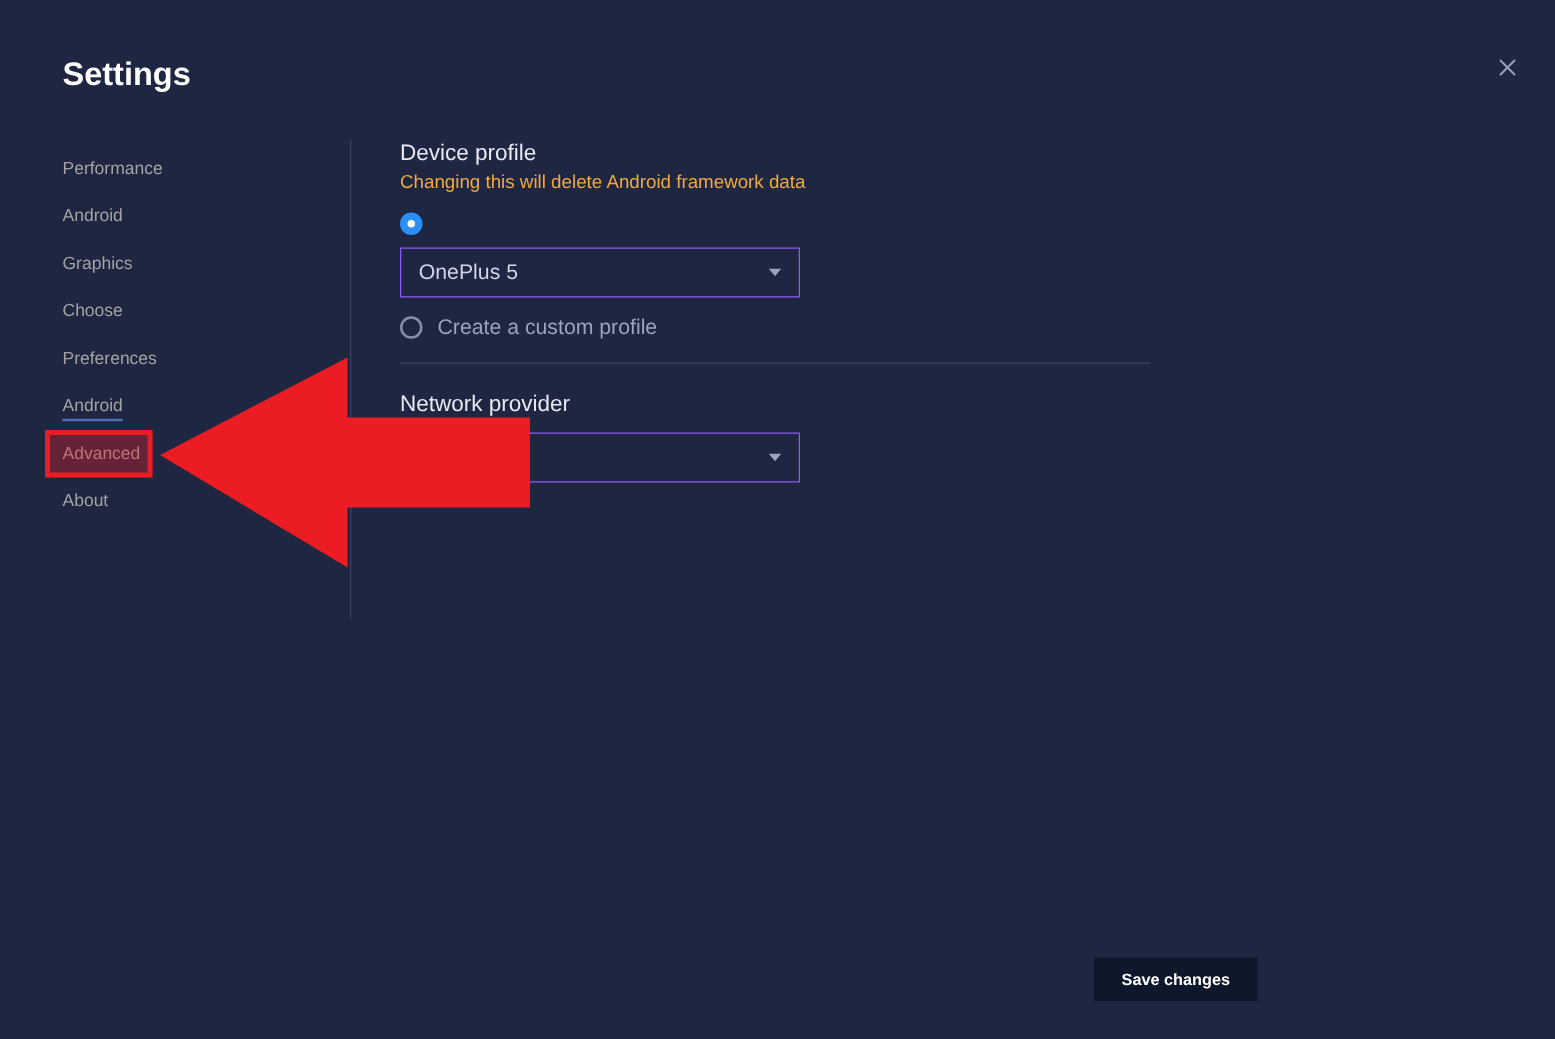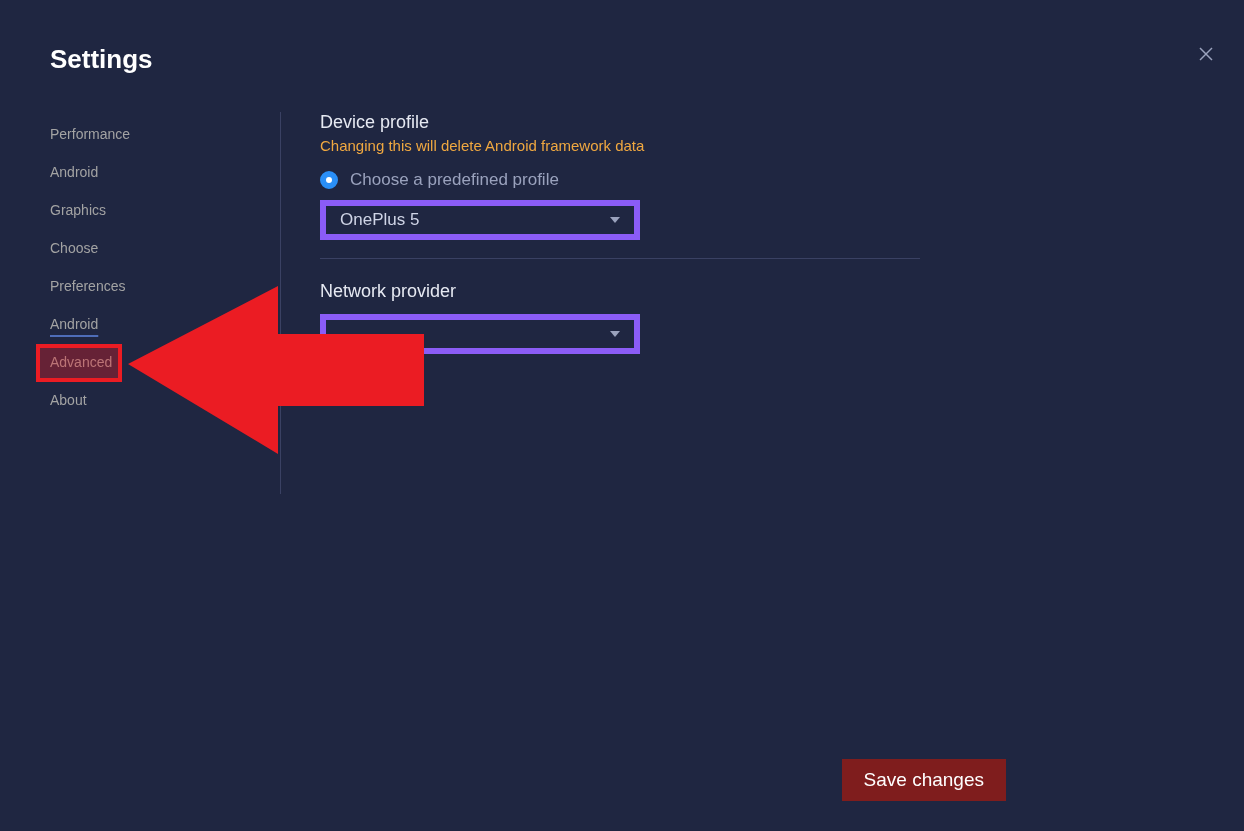--- a/index.html
+++ b/index.html
@@ -118,21 +118,21 @@
   }
   .radio-outer.selected .radio-inner { display: block; }
   .radio-label {
     font-size: 17px;
     color: #9aa2bd;
   }
 
   .select {
     width: 320px;
     height: 40px;
-    border: 6px solid #8b5cf6;
+    border: 1px solid #8b5cf6;
     background: #1f2641;
     display: flex;
     align-items: center;
     justify-content: space-between;
     padding: 0 14px;
     font-size: 17px;
     color: #cfd4e6;
     cursor: pointer;
     margin: 8px 0 14px 0;
   }
@@ -156,24 +156,24 @@
     left: 128px;
     top: 286px;
     z-index: 2;
     pointer-events: none;
   }
 
   .save-btn {
     position: absolute;
     right: 238px;
     bottom: 30px;
-    background: #7f1d1d;
+    background: #0f172a;
     color: #ffffff;
-    font-size: 19px;
-    font-weight: 400;
+    font-size: 13px;
+    font-weight: 700;
     border: none;
     padding: 10px 22px;
     cursor: pointer;
   }
 </style>
 </head>
 <body>
 
 <div class="title">Settings</div>
 
@@ -201,28 +201,31 @@
 
 <div class="content">
 
   <div class="section-title">Device profile</div>
   <div class="section-warning">Changing this will delete Android framework data</div>
 
   <div class="radio-row">
     <span class="radio-outer selected">
         <span class="radio-inner"></span>
       </span>
-    <span class="radio-label">Choose a predefined profile</span>
   </div>
 
   <div class="select">
     <span>OnePlus 5</span>
     <span class="caret"></span>
   </div>
 
+  <div class="radio-row">
+    <span class="radio-outer"></span>
+    <span class="radio-label">Create a custom profile</span>
+  </div>
 
   <div class="hr"></div>
 
   <div class="section-title">Network provider</div>
 
   <div class="select" style="margin-top:12px;">
     <span></span>
     <span class="caret"></span>
   </div>
 

